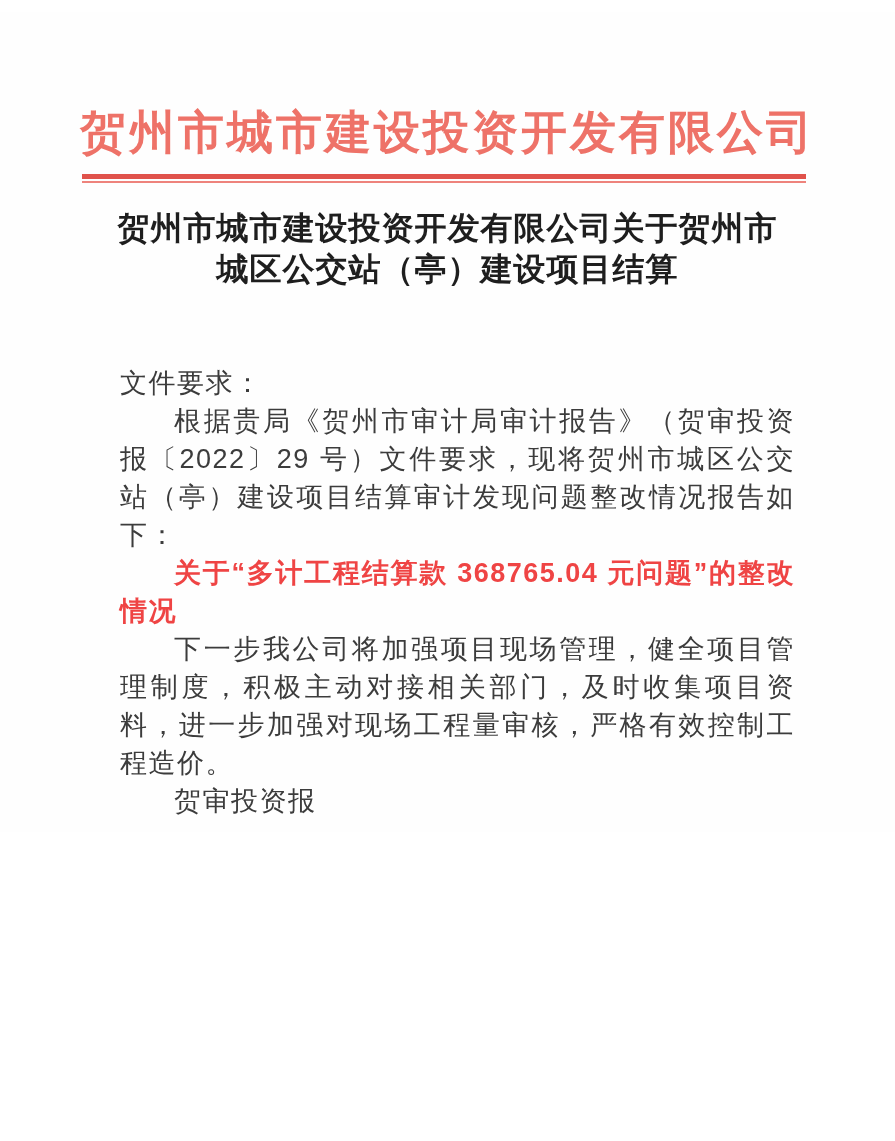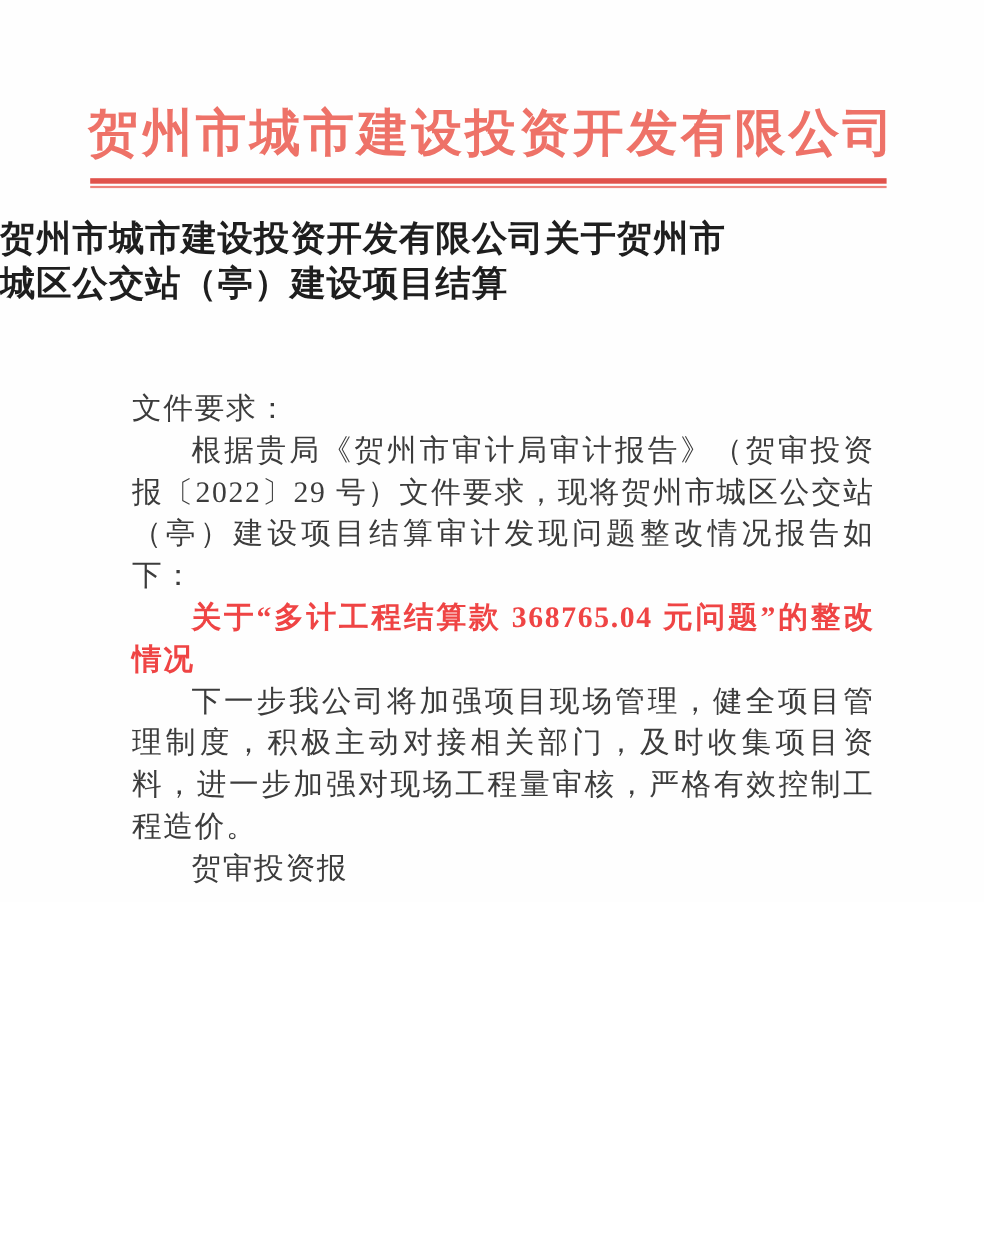--- a/index.html
+++ b/index.html
@@ -6,21 +6,22 @@
     margin: 0;
     padding: 0;
     background: #ffffff;
   }
   .page {
     position: relative;
     width: 895px;
     height: 820px;
     background: #fefefe;
     overflow: hidden;
-    font-family: Liberation Serif, serif;
+    font-family: Liberation Sans, sans-serif;
+    margin-top: 12px;
   }
 
   
   .letterhead {
     position: absolute;
     top: 90px;
     left: 0;
     width: 100%;
     text-align: center;
     font-size: 46px;
@@ -68,20 +69,21 @@
     height: 5px;
     background: #e0524b;
   }
 
   
   .title-block {
     position: absolute;
     top: 196px;
     left: 0;
     width: 100%;
+    text-align: center;
     font-size: 32px;
     font-weight: bold;
     line-height: 41px;
     letter-spacing: 1px;
     color: #1e1e1e;
   }
 
   
   .body-block {
     position: absolute;

